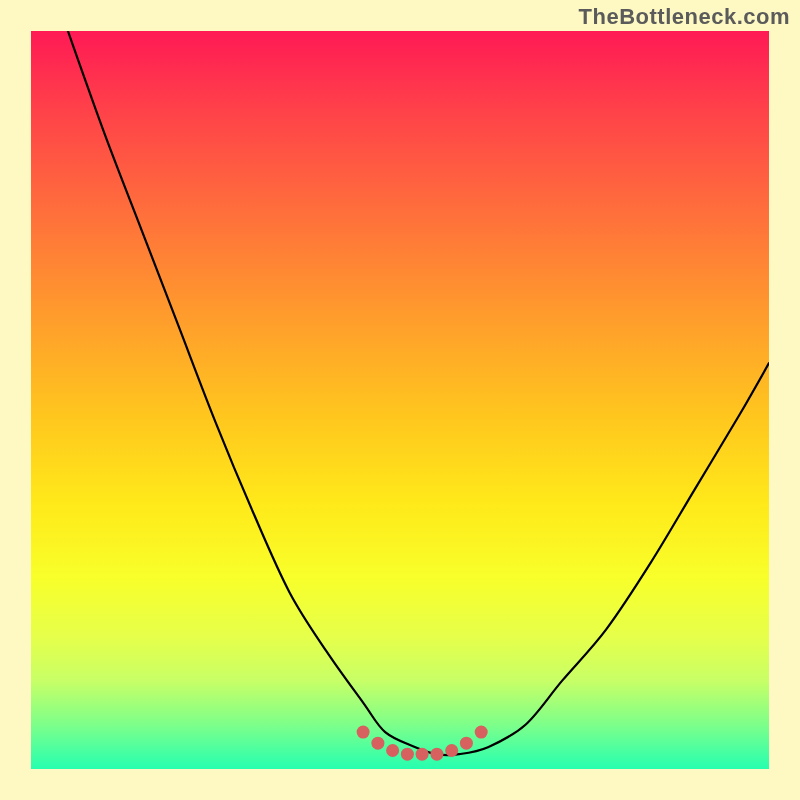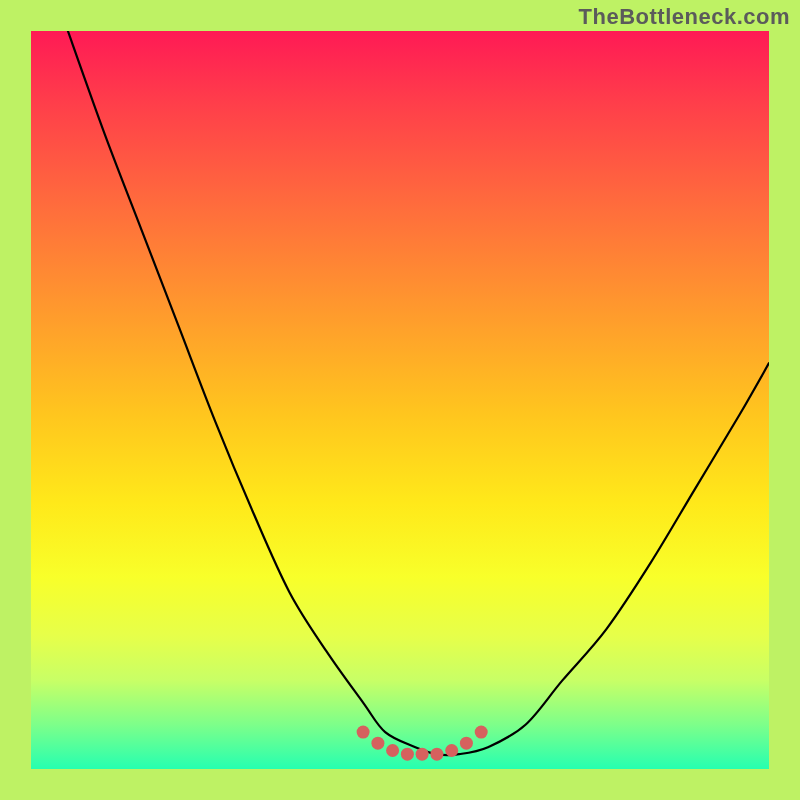--- a/index.html
+++ b/index.html
@@ -8,21 +8,21 @@
     width: 800px;
     height: 800px;
     overflow: hidden;
     background: #000;
     font-family: Arial, Helvetica, sans-serif;
   }
   .frame {
     position: relative;
     width: 800px;
     height: 800px;
-    background: #bef264;
+    background: #fef9c3;
   }
   .watermark {
     position: absolute;
     top: 4px;
     right: 10px;
     color: #5b5b5b;
     font-size: 22px;
     font-weight: 600;
     letter-spacing: 0.5px;
     z-index: 20;

